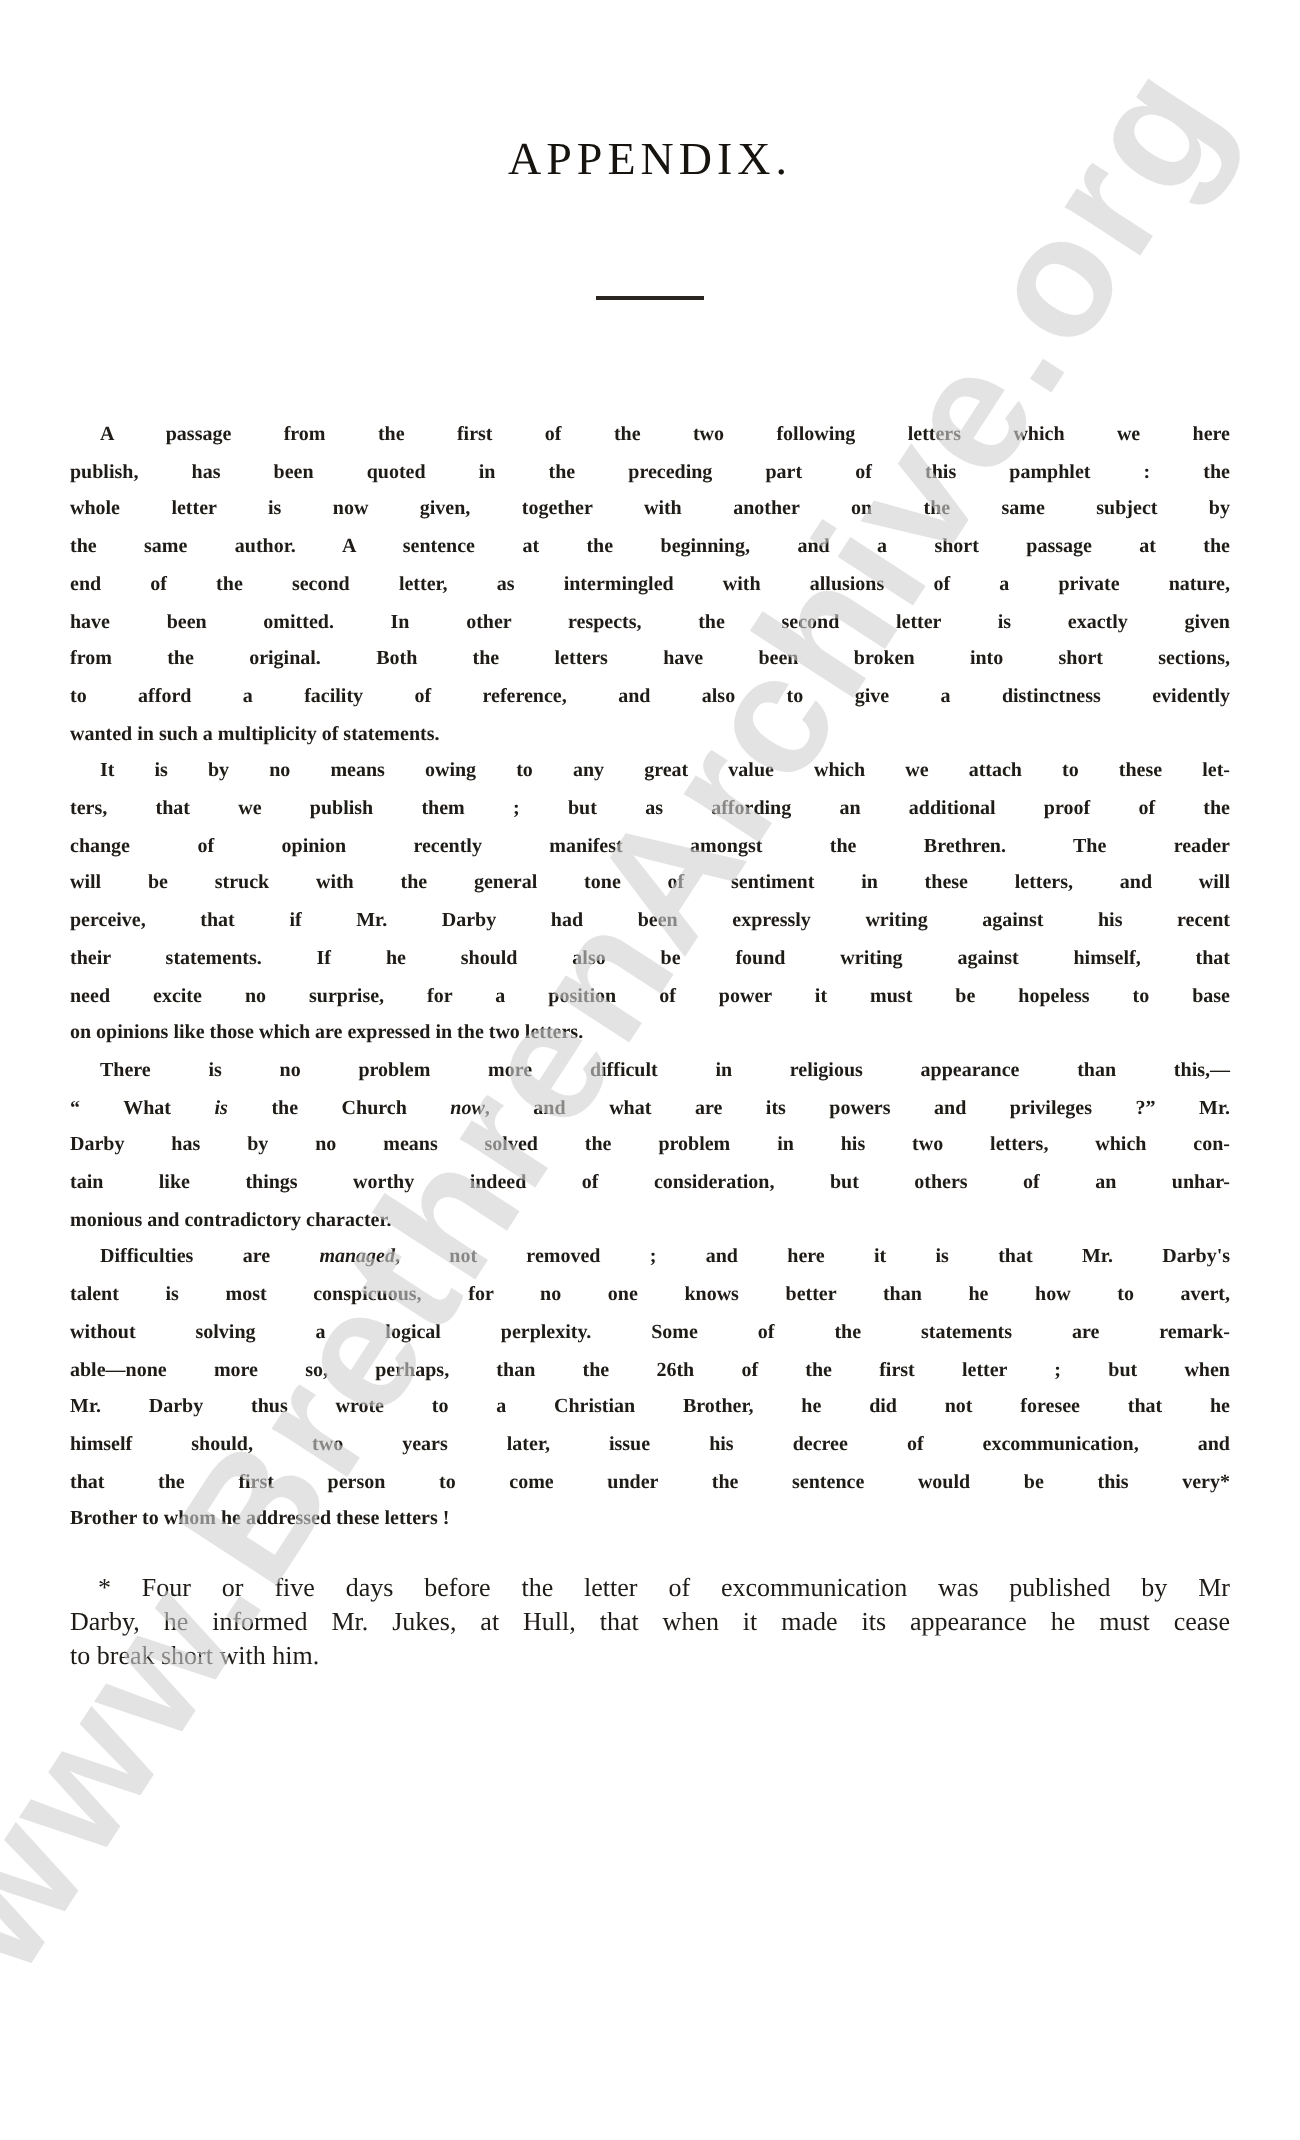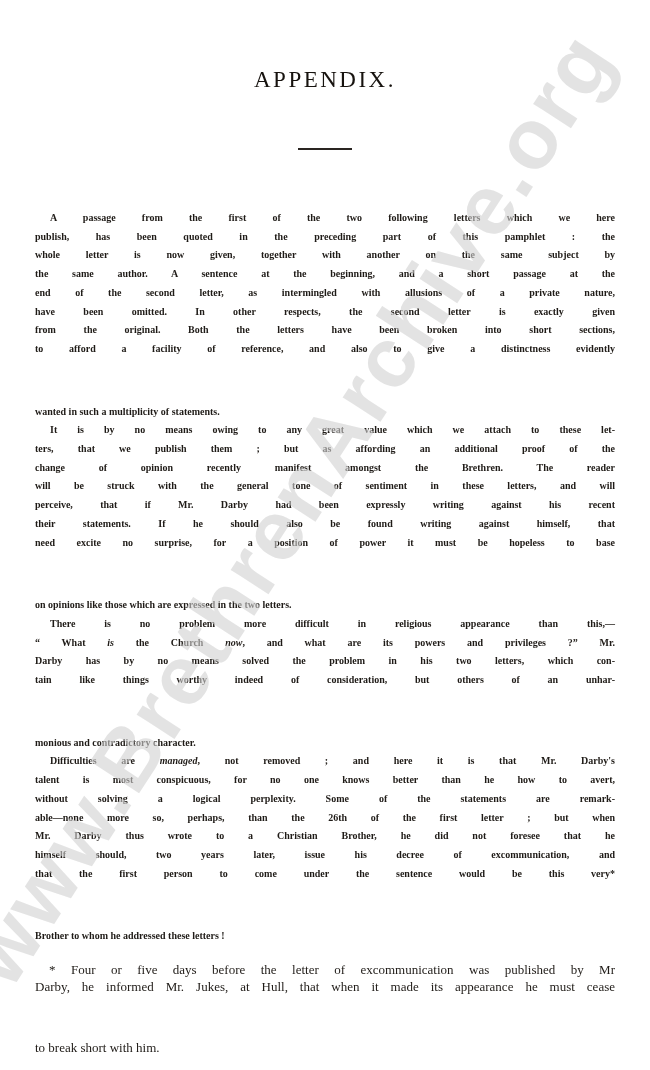--- a/index.html
+++ b/index.html
@@ -33,21 +33,21 @@
     font-size:10px;
     line-height:18.7px;
     font-weight:bold;
   }
   .paragraph{margin:0;}
   .line{
     text-align:justify;
     text-align-last:justify;
     white-space:normal;
   }
-  .line.para-end{text-align-last:left;margin-top:44px;}
+  .line.para-end{text-align-last:left;}
   .line.indent{text-indent:15px;}
   .footnote{
     margin:15px 0 0 35px;
     width:580px;
     font-size:13px;
     line-height:17px;
   }
   .footnote .line.indent{text-indent:14px;}
   .watermark{
     position:absolute;

